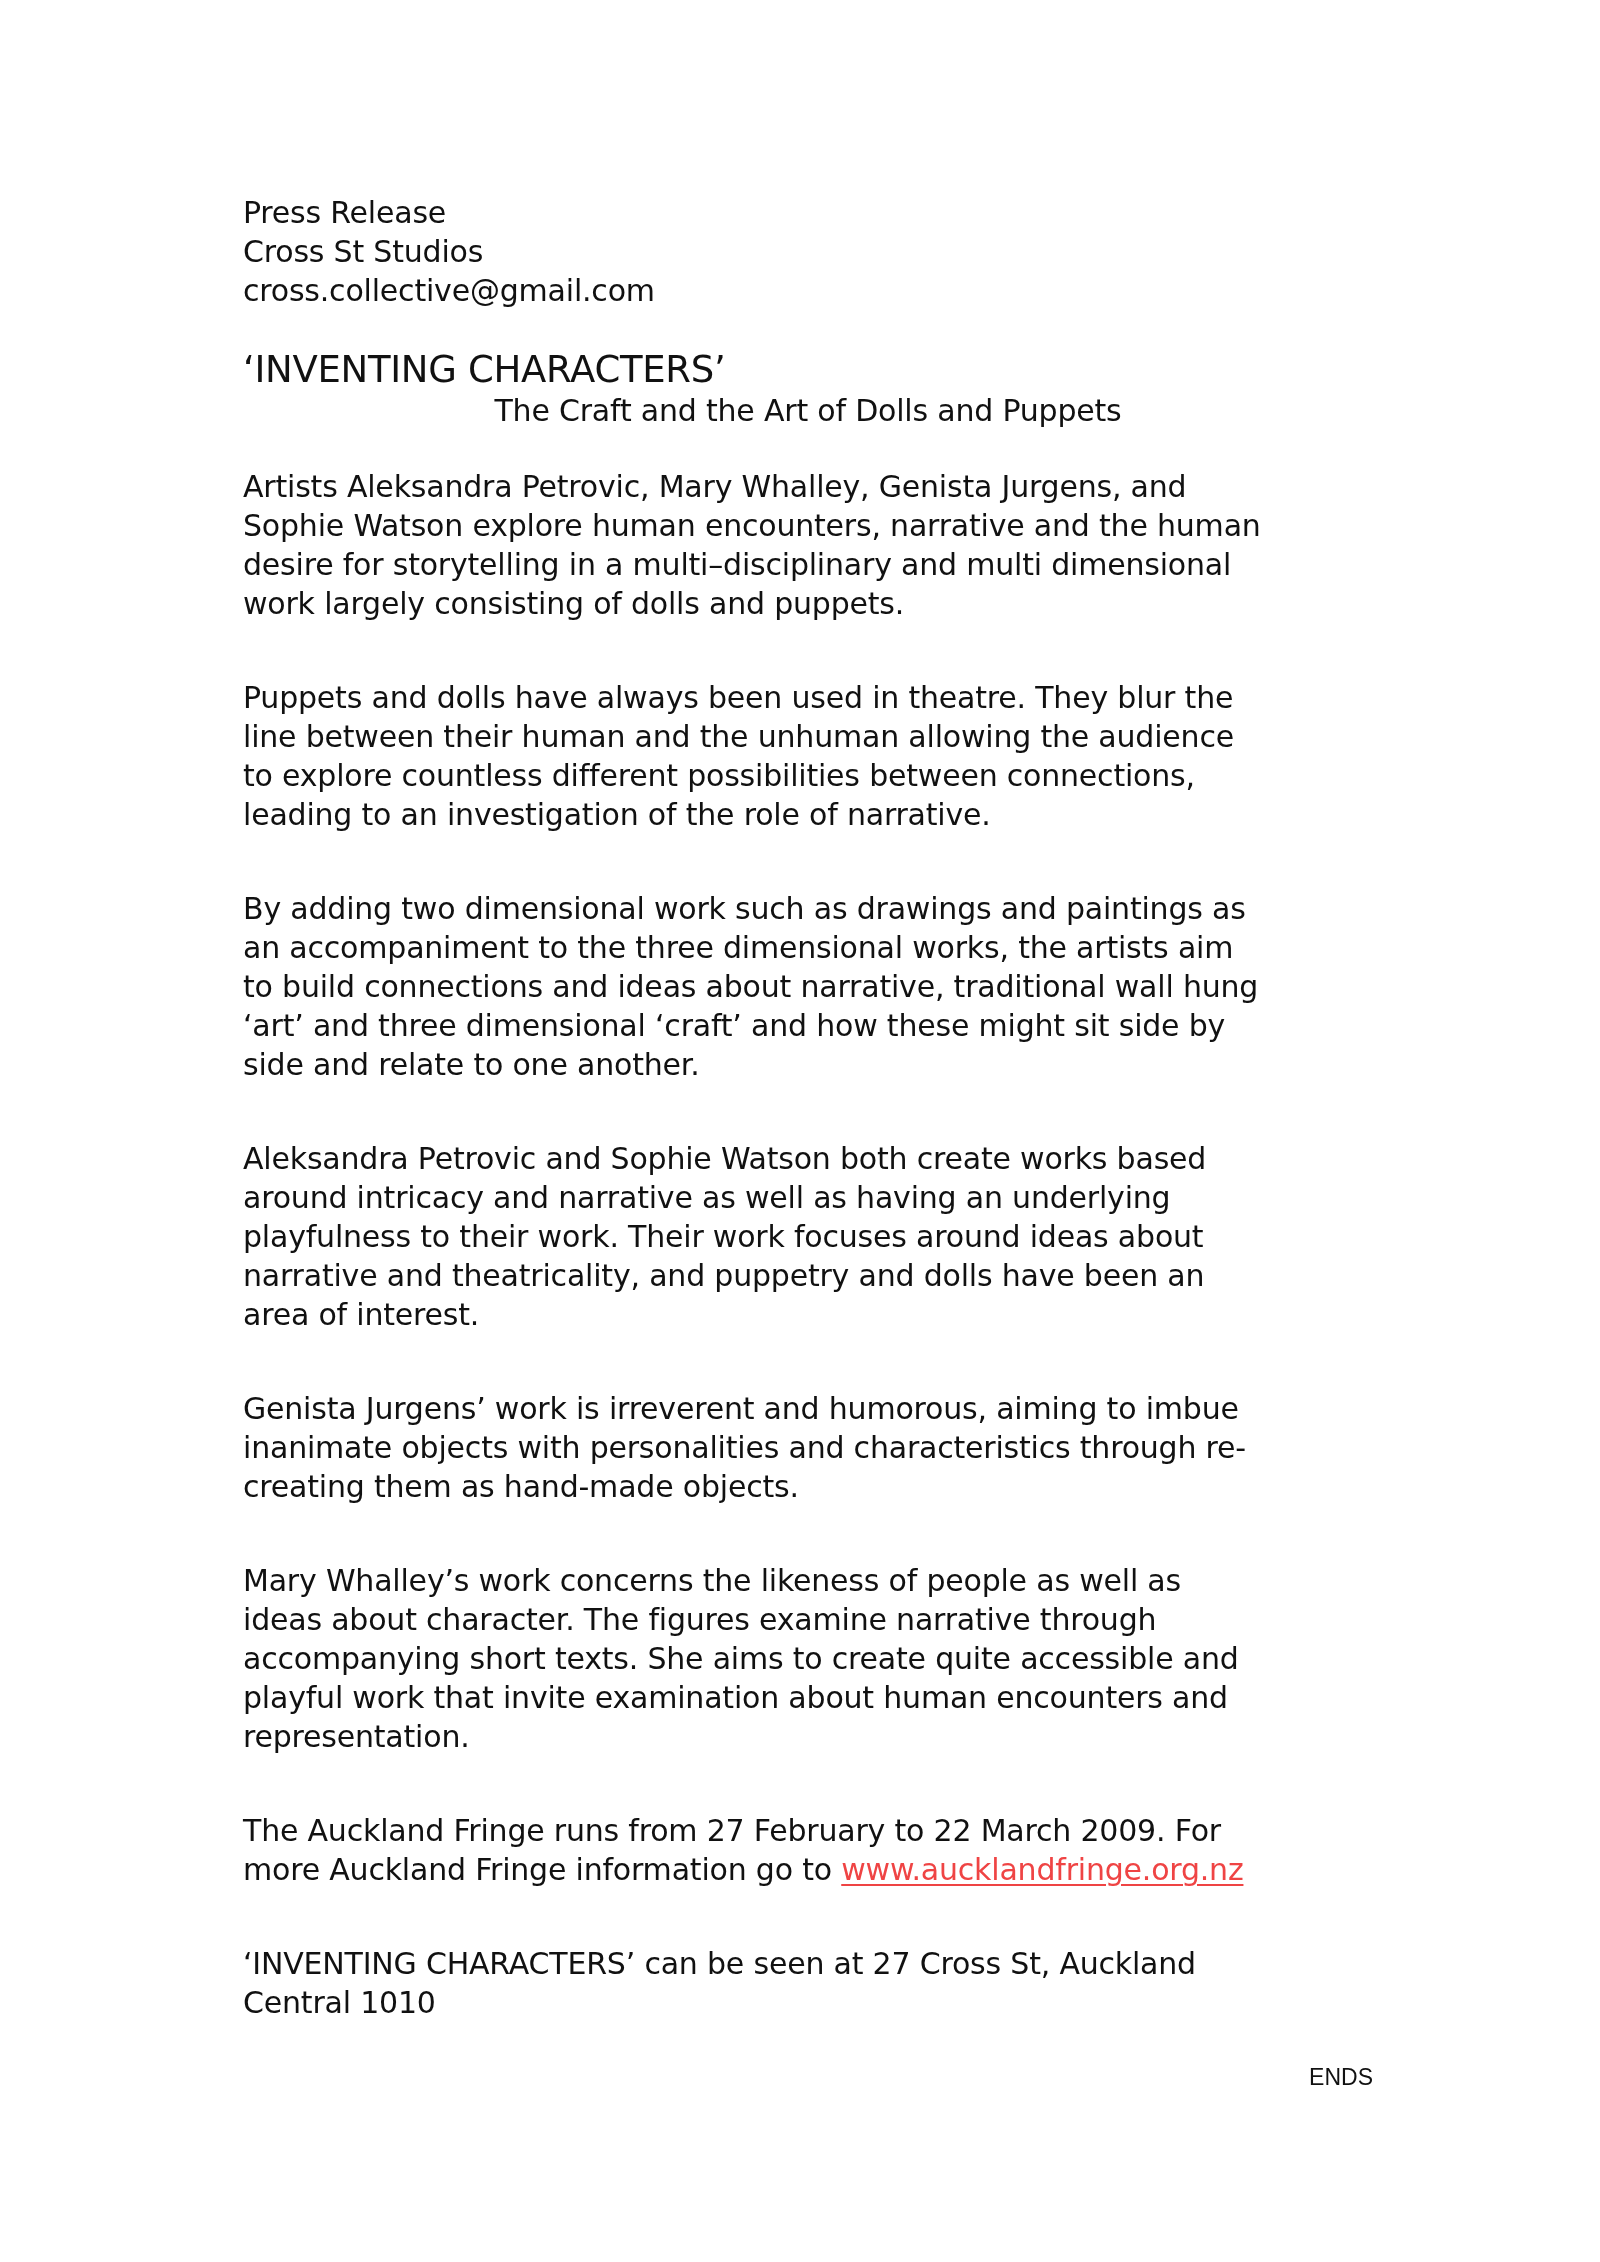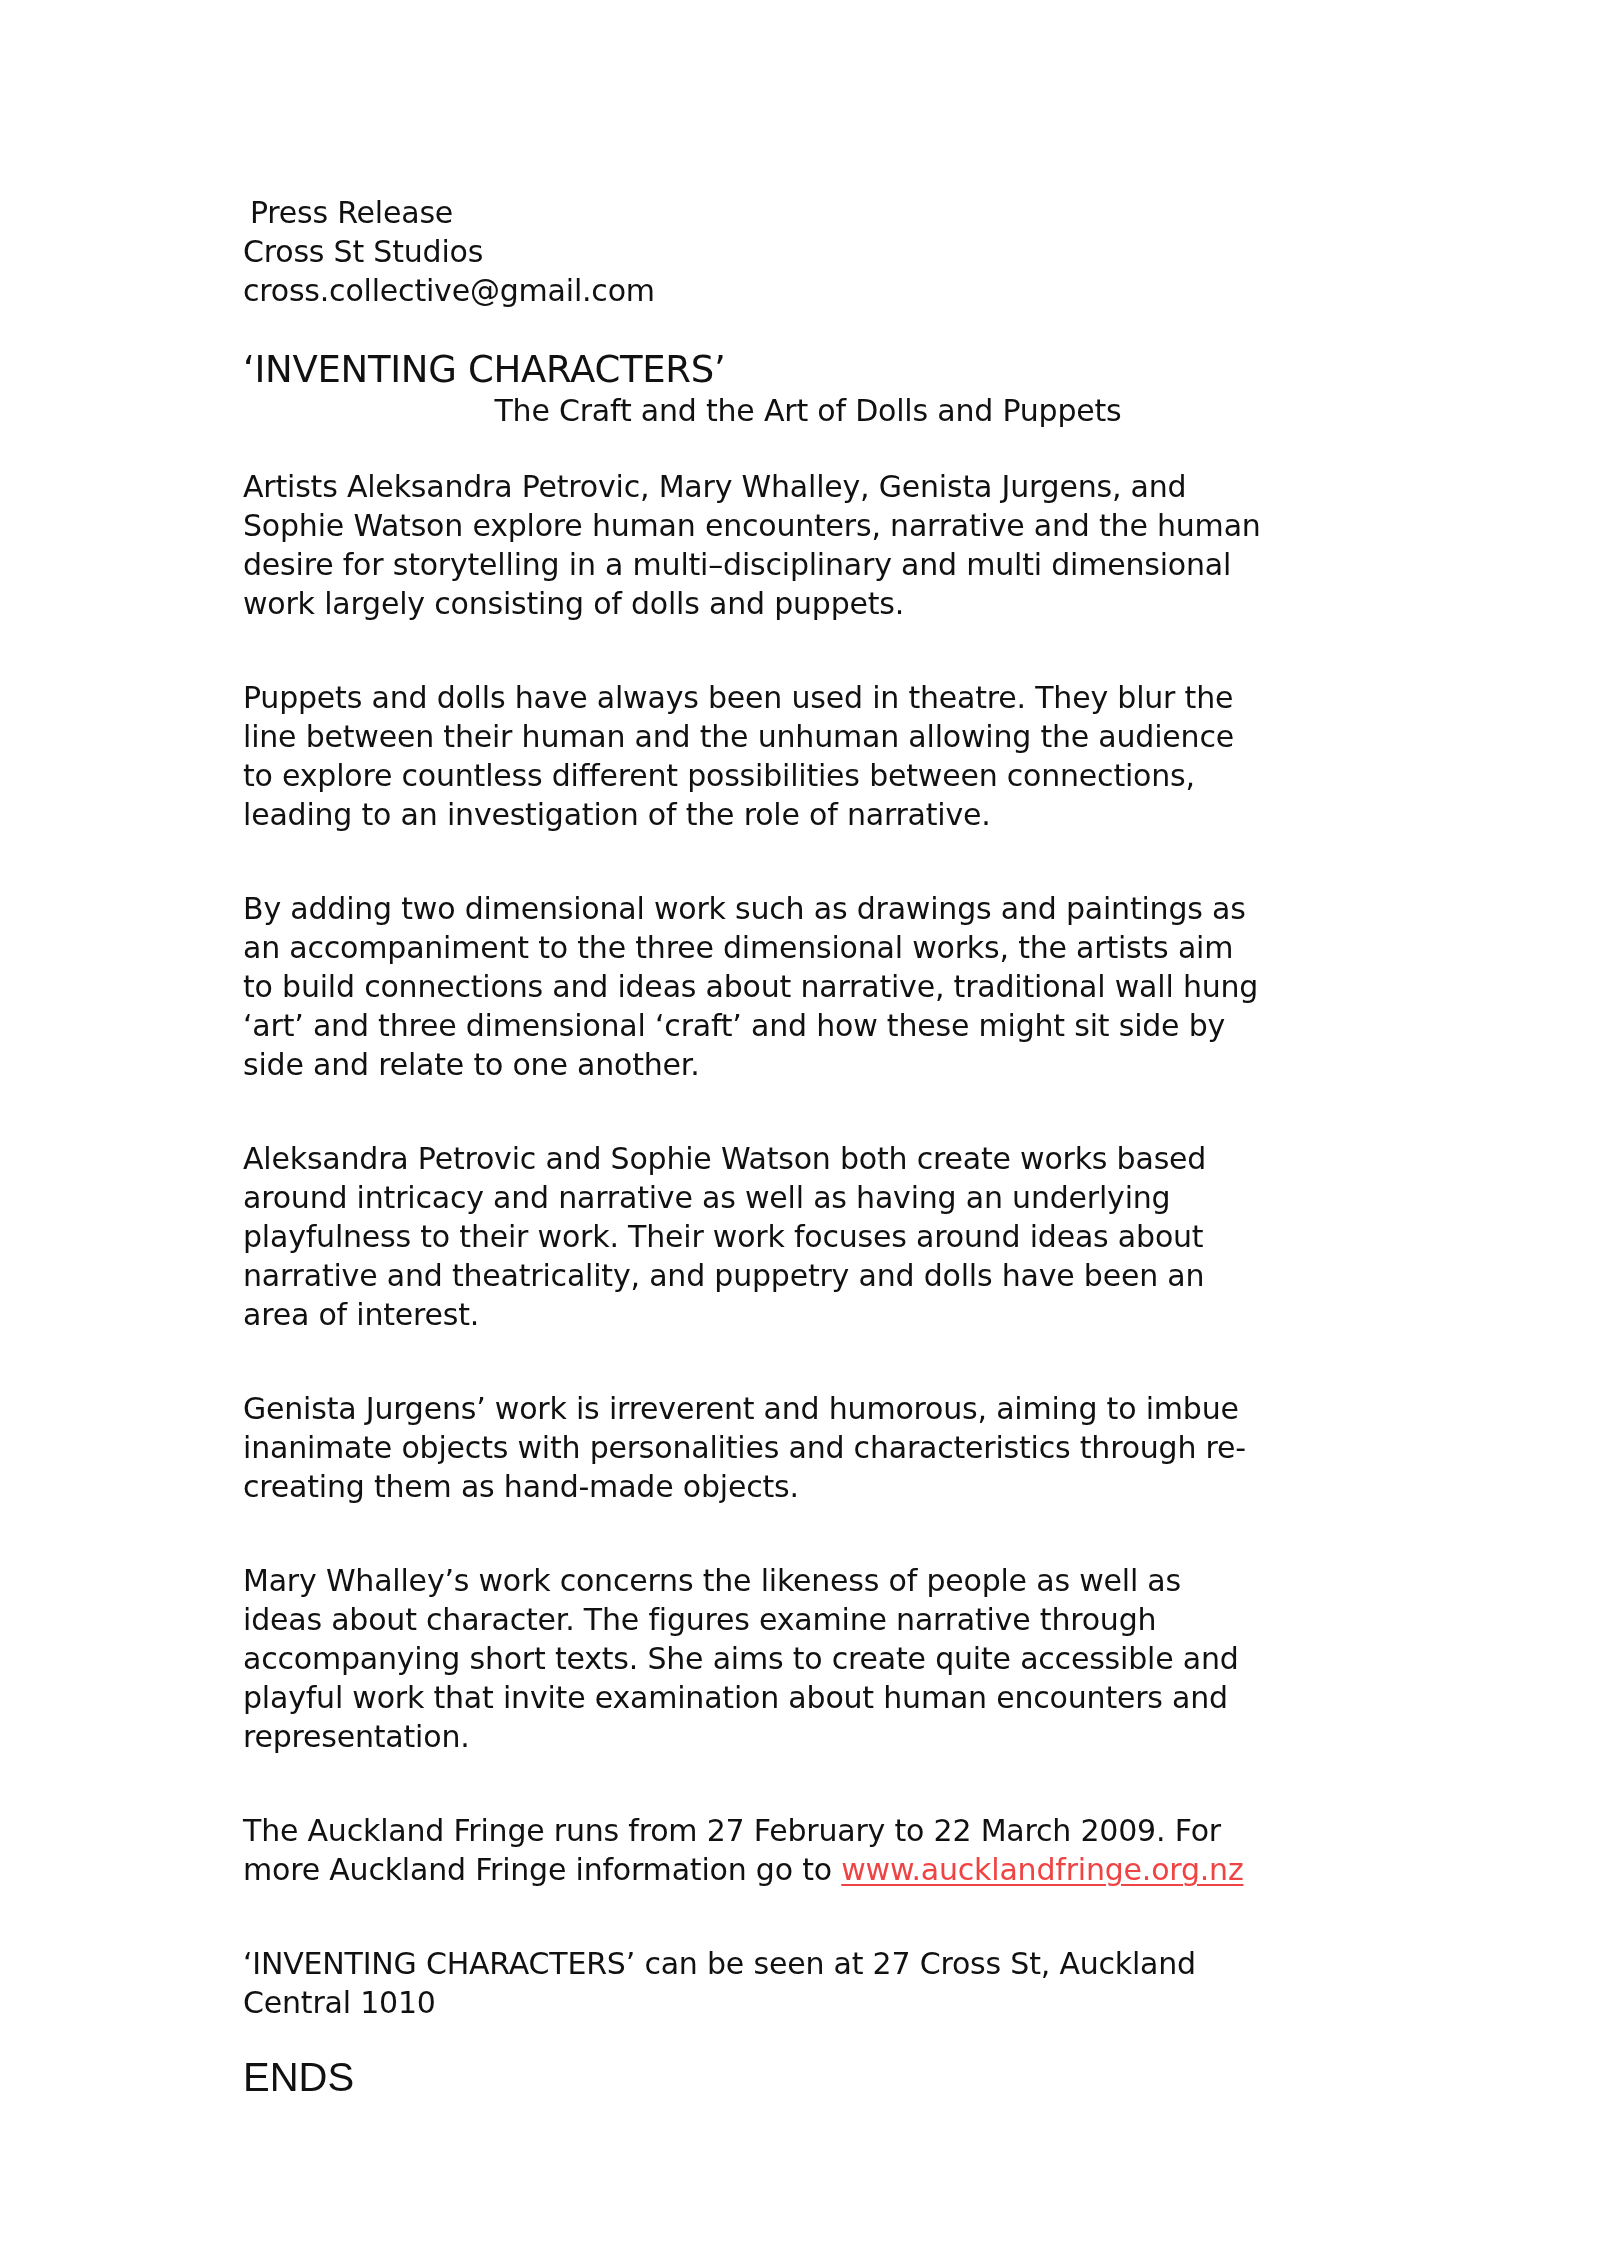--- a/index.html
+++ b/index.html
@@ -23,21 +23,20 @@
     }
     .line {
       font-size: 30px;
       line-height: 39px;
       white-space: nowrap;
       letter-spacing: -0.2px;
     }
     .header-row {
       position: relative;
       height: 39px;
-      margin-left: 7px;
     }
     .release-tag {
       position: absolute;
       left: 684px;
       top: 0;
       font-family: "Liberation Sans", sans-serif;
       font-size: 32px;
       line-height: 39px;
       letter-spacing: 0.2px;
       white-space: nowrap;
@@ -64,22 +63,23 @@
     }
     .link {
       color: #ef4444;
       text-decoration: underline;
       text-underline-offset: 4px;
       text-decoration-thickness: 2px;
     }
     .ends {
       margin-top: 36px;
       font-family: "Liberation Sans", sans-serif;
-      font-size: 40px;
+      font-size: 23px;
       line-height: 39px;
+      text-align: right;
     }
   </style>
 </head>
 <body>
 
 <div class="page">
 
   <div>
     <div class="header-row">
       <div class="line">Press Release</div>

